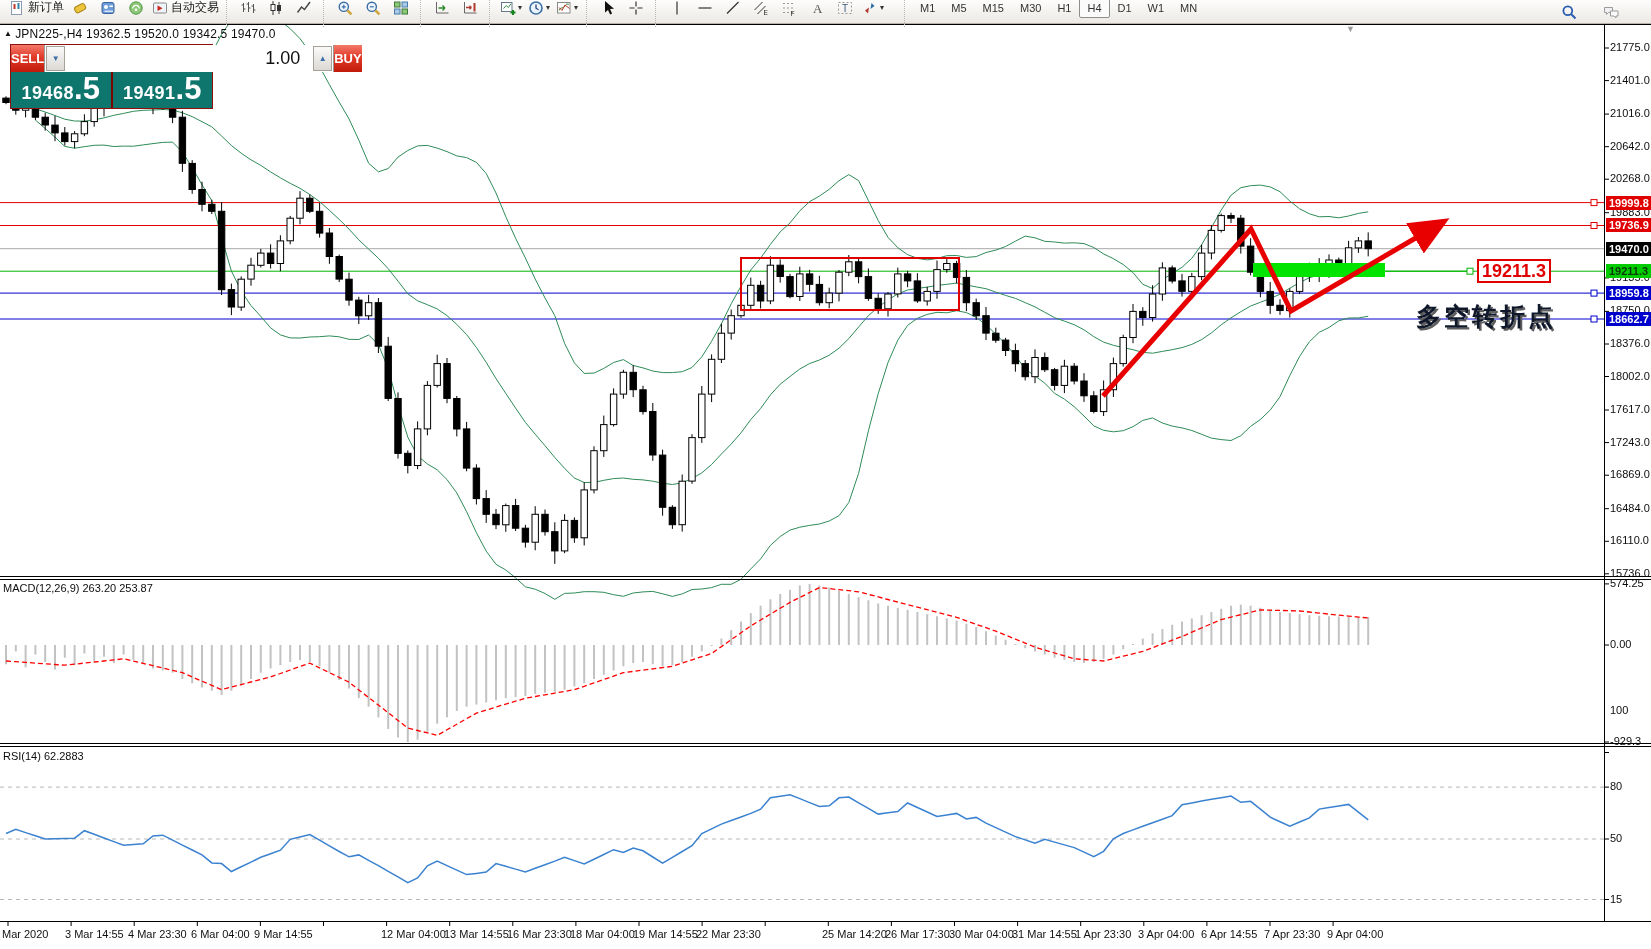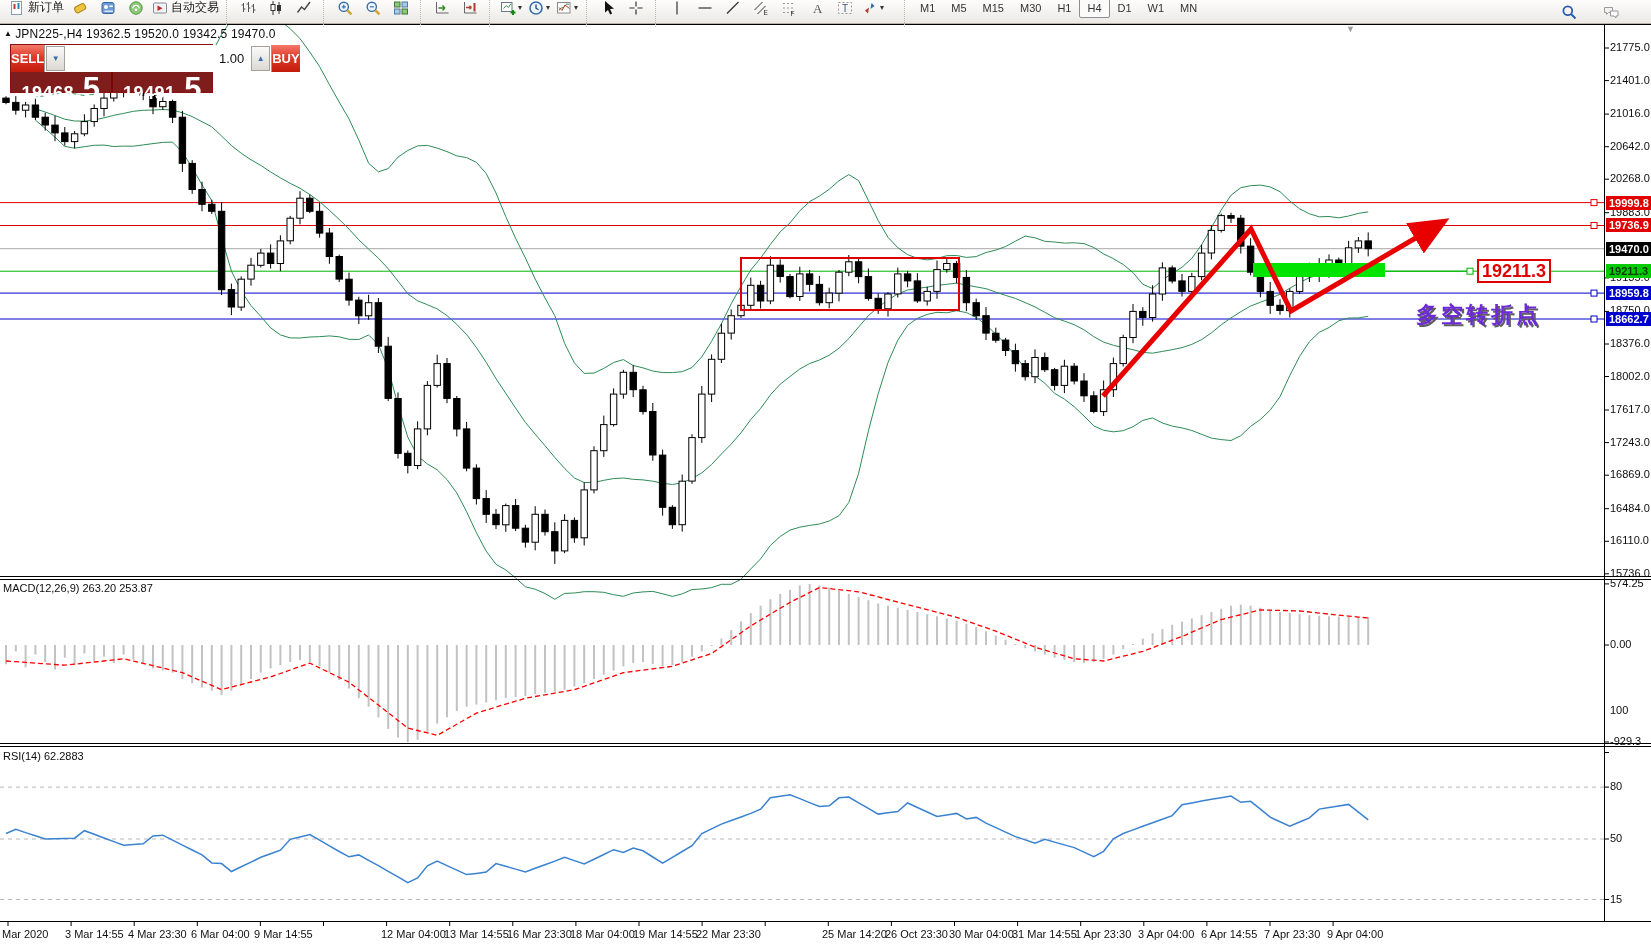--- a/index.html
+++ b/index.html
@@ -24,37 +24,37 @@
   .collapse-tri{position:absolute;left:1346px;top:24px;font-size:9px;color:#9a9a9a;z-index:12}
   
   .oc{position:absolute;left:10px;top:44px;width:201px;z-index:20;border:1px solid #8d0f0f}
   .oc-top{display:flex;height:27px;background:#c8c4be}
   .oc-btn{width:53px;color:#fff;font-weight:bold;font-size:13px;display:flex;align-items:center;justify-content:center;
     background:linear-gradient(#f4796a,#e03a28 45%,#c21b0c);border-right:1px solid #9d9a95}
   .oc-btn.buy{border-right:none;border-left:1px solid #9d9a95}
   .oc-spin{flex:1;display:flex;align-items:stretch;background:#fff}
   .oc-arr{width:17px;background:linear-gradient(#fafafa,#dcd9d4);border:1px solid #a6a29b;color:#3a6ea5;
     font-size:8px;display:flex;align-items:center;justify-content:center;margin:1px}
-  .oc-val{flex:1;border:none;outline:none;text-align:right;font-size:13px;color:#111;
-    font-family:"Liberation Sans",sans-serif;padding-right:6px;min-width:20px}
-  .oc-prices{display:flex;height:20px;background:#7f1d1d}
+  .oc-val{flex:1;border:none;outline:none;text-align:right;font-size:18px;color:#111;
+    font-family:"Liberation Sans",sans-serif;padding-right:12px;min-width:20px}
+  .oc-prices{display:flex;height:36px;background:#0f766e}
   .oc-price{flex:1;color:#fff;display:flex;align-items:baseline;justify-content:center;padding-top:2px}
   .oc-price.sellp{border-right:2px solid #7a0600}
   .oc-small{font-weight:bold;font-size:18px;letter-spacing:.5px}
   .oc-big{font-weight:bold;font-size:31px;line-height:30px}
   
   .axis-label{position:absolute;left:1610px;height:13px;font-size:11px;color:#0d0d0d;z-index:5;white-space:nowrap}
   .axis-chip{position:absolute;left:1606px;width:45px;height:13px;font-size:11px;font-weight:bold;
     padding:1px 0 0 3px;z-index:6;white-space:nowrap}
   .ind-label{position:absolute;left:3px;font-size:11px;color:#0d0d0d;z-index:8}
   .tlabel{position:absolute;top:928px;font-size:11px;color:#111;z-index:5;white-space:nowrap}
   
   .callout{position:absolute;left:1477px;top:259px;width:70px;height:20px;border:2px solid #e10000;background:#fff;
     color:#e10000;font-size:18px;font-weight:bold;line-height:20px;text-align:center;z-index:15}
-  .cn-note{position:absolute;left:1416px;top:300px;font-size:22px;font-weight:bold;color:#6d28d9;
+  .cn-note{position:absolute;left:1416px;top:300px;font-size:25px;font-weight:bold;color:#0f172a;
     letter-spacing:3px;text-shadow:2px 2px 0 #5f5f5f;z-index:15;white-space:nowrap}
 </style>
 </head>
 <body>
 
 <div id="chartlayer">
     <svg width="1651" height="949" style="position:absolute;left:0;top:0" xmlns="http://www.w3.org/2000/svg">
       <defs>
         <marker id="arr" markerWidth="9" markerHeight="8" refX="6.5" refY="3.5" orient="auto">
           <path d="M0 0L8 3.5L0 7z" fill="#e80000"></path>
@@ -852,21 +852,21 @@
     <div class="tlabel" style="left: 254px;">9 Mar 14:55</div>
     <div class="tlabel" style="left: 318px; margin-top: 44px;">10 Mar 23:30</div>
     <div class="tlabel" style="left: 381px;">12 Mar 04:00</div>
     <div class="tlabel" style="left: 444px;">13 Mar 14:55</div>
     <div class="tlabel" style="left: 507px;">16 Mar 23:30</div>
     <div class="tlabel" style="left: 570px;">18 Mar 04:00</div>
     <div class="tlabel" style="left: 633px;">19 Mar 14:55</div>
     <div class="tlabel" style="left: 696px;">22 Mar 23:30</div>
     <div class="tlabel" style="left: 759px; margin-top: 35px;">24 Mar 04:00</div>
     <div class="tlabel" style="left: 822px;">25 Mar 14:20</div>
-    <div class="tlabel" style="left: 885px;">26 Oct 23:30</div>
+    <div class="tlabel" style="left: 885px;">26 Mar 17:30</div>
     <div class="tlabel" style="left: 949px;">30 Mar 04:00</div>
     <div class="tlabel" style="left: 1012px;">31 Mar 14:55</div>
     <div class="tlabel" style="left: 1075px;">1 Apr 23:30</div>
     <div class="tlabel" style="left: 1138px;">3 Apr 04:00</div>
     <div class="tlabel" style="left: 1201px;">6 Apr 14:55</div>
     <div class="tlabel" style="left: 1264px;">7 Apr 23:30</div>
     <div class="tlabel" style="left: 1327px;">9 Apr 04:00</div>
   </div>
 
 </body></html>

